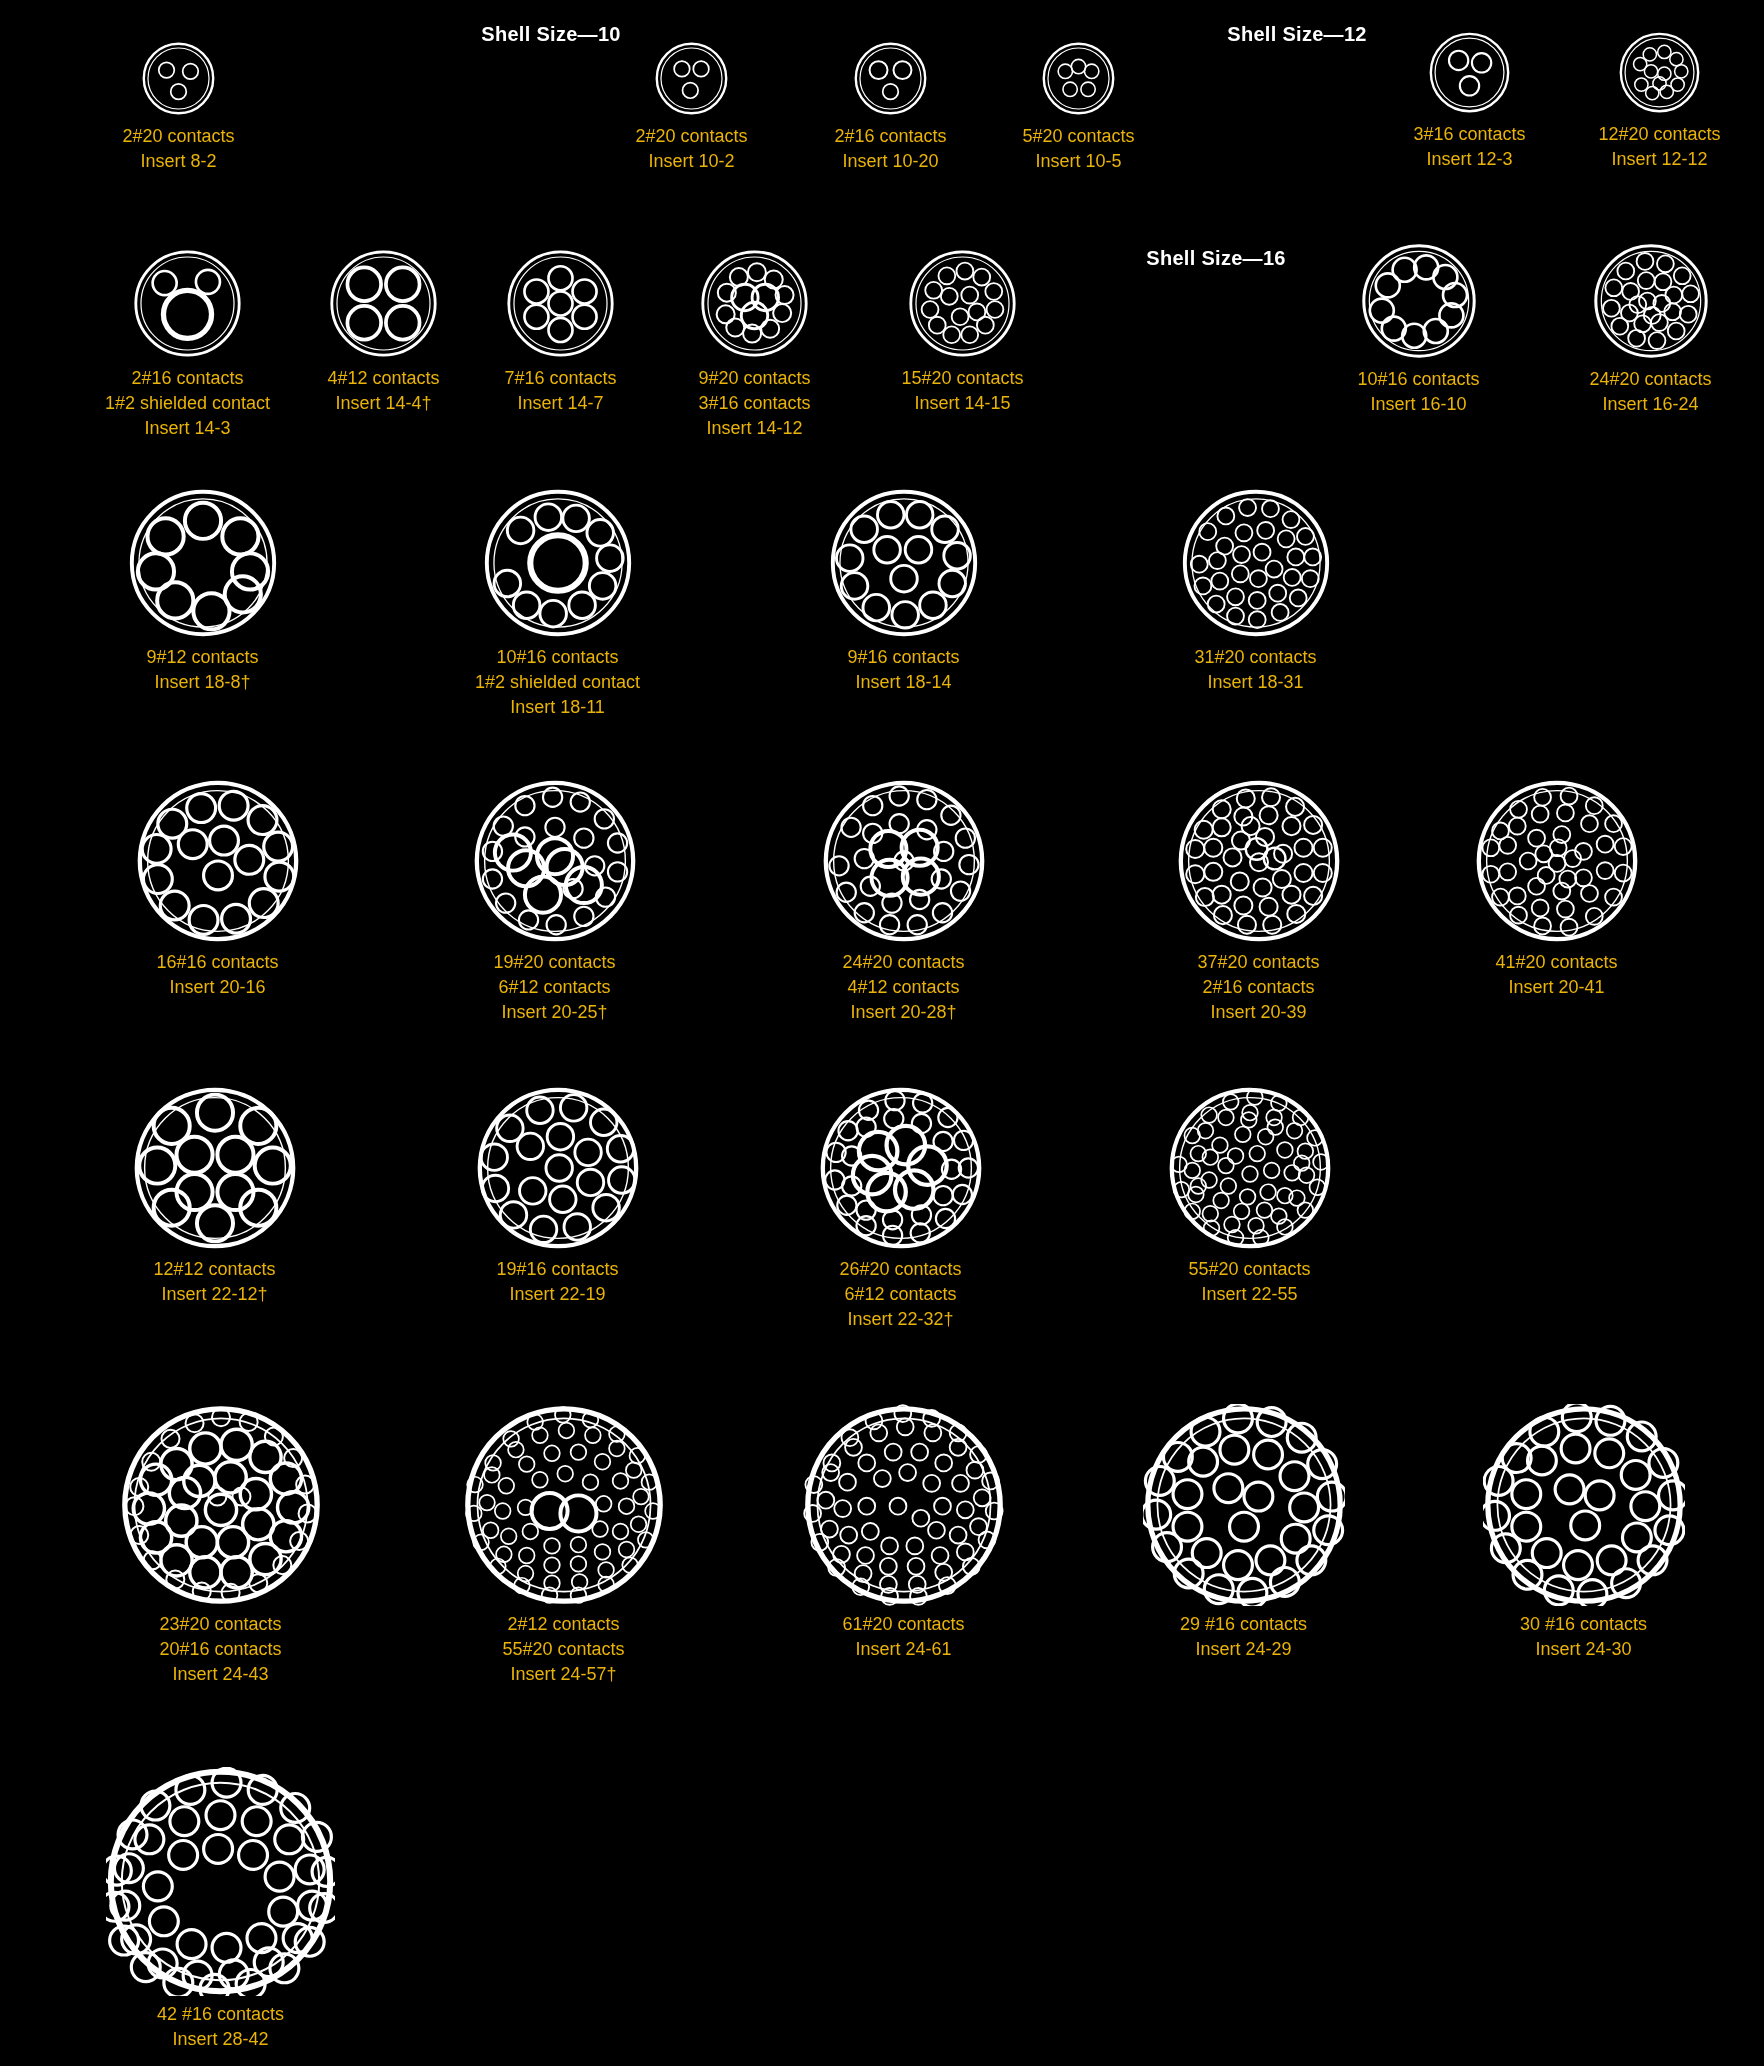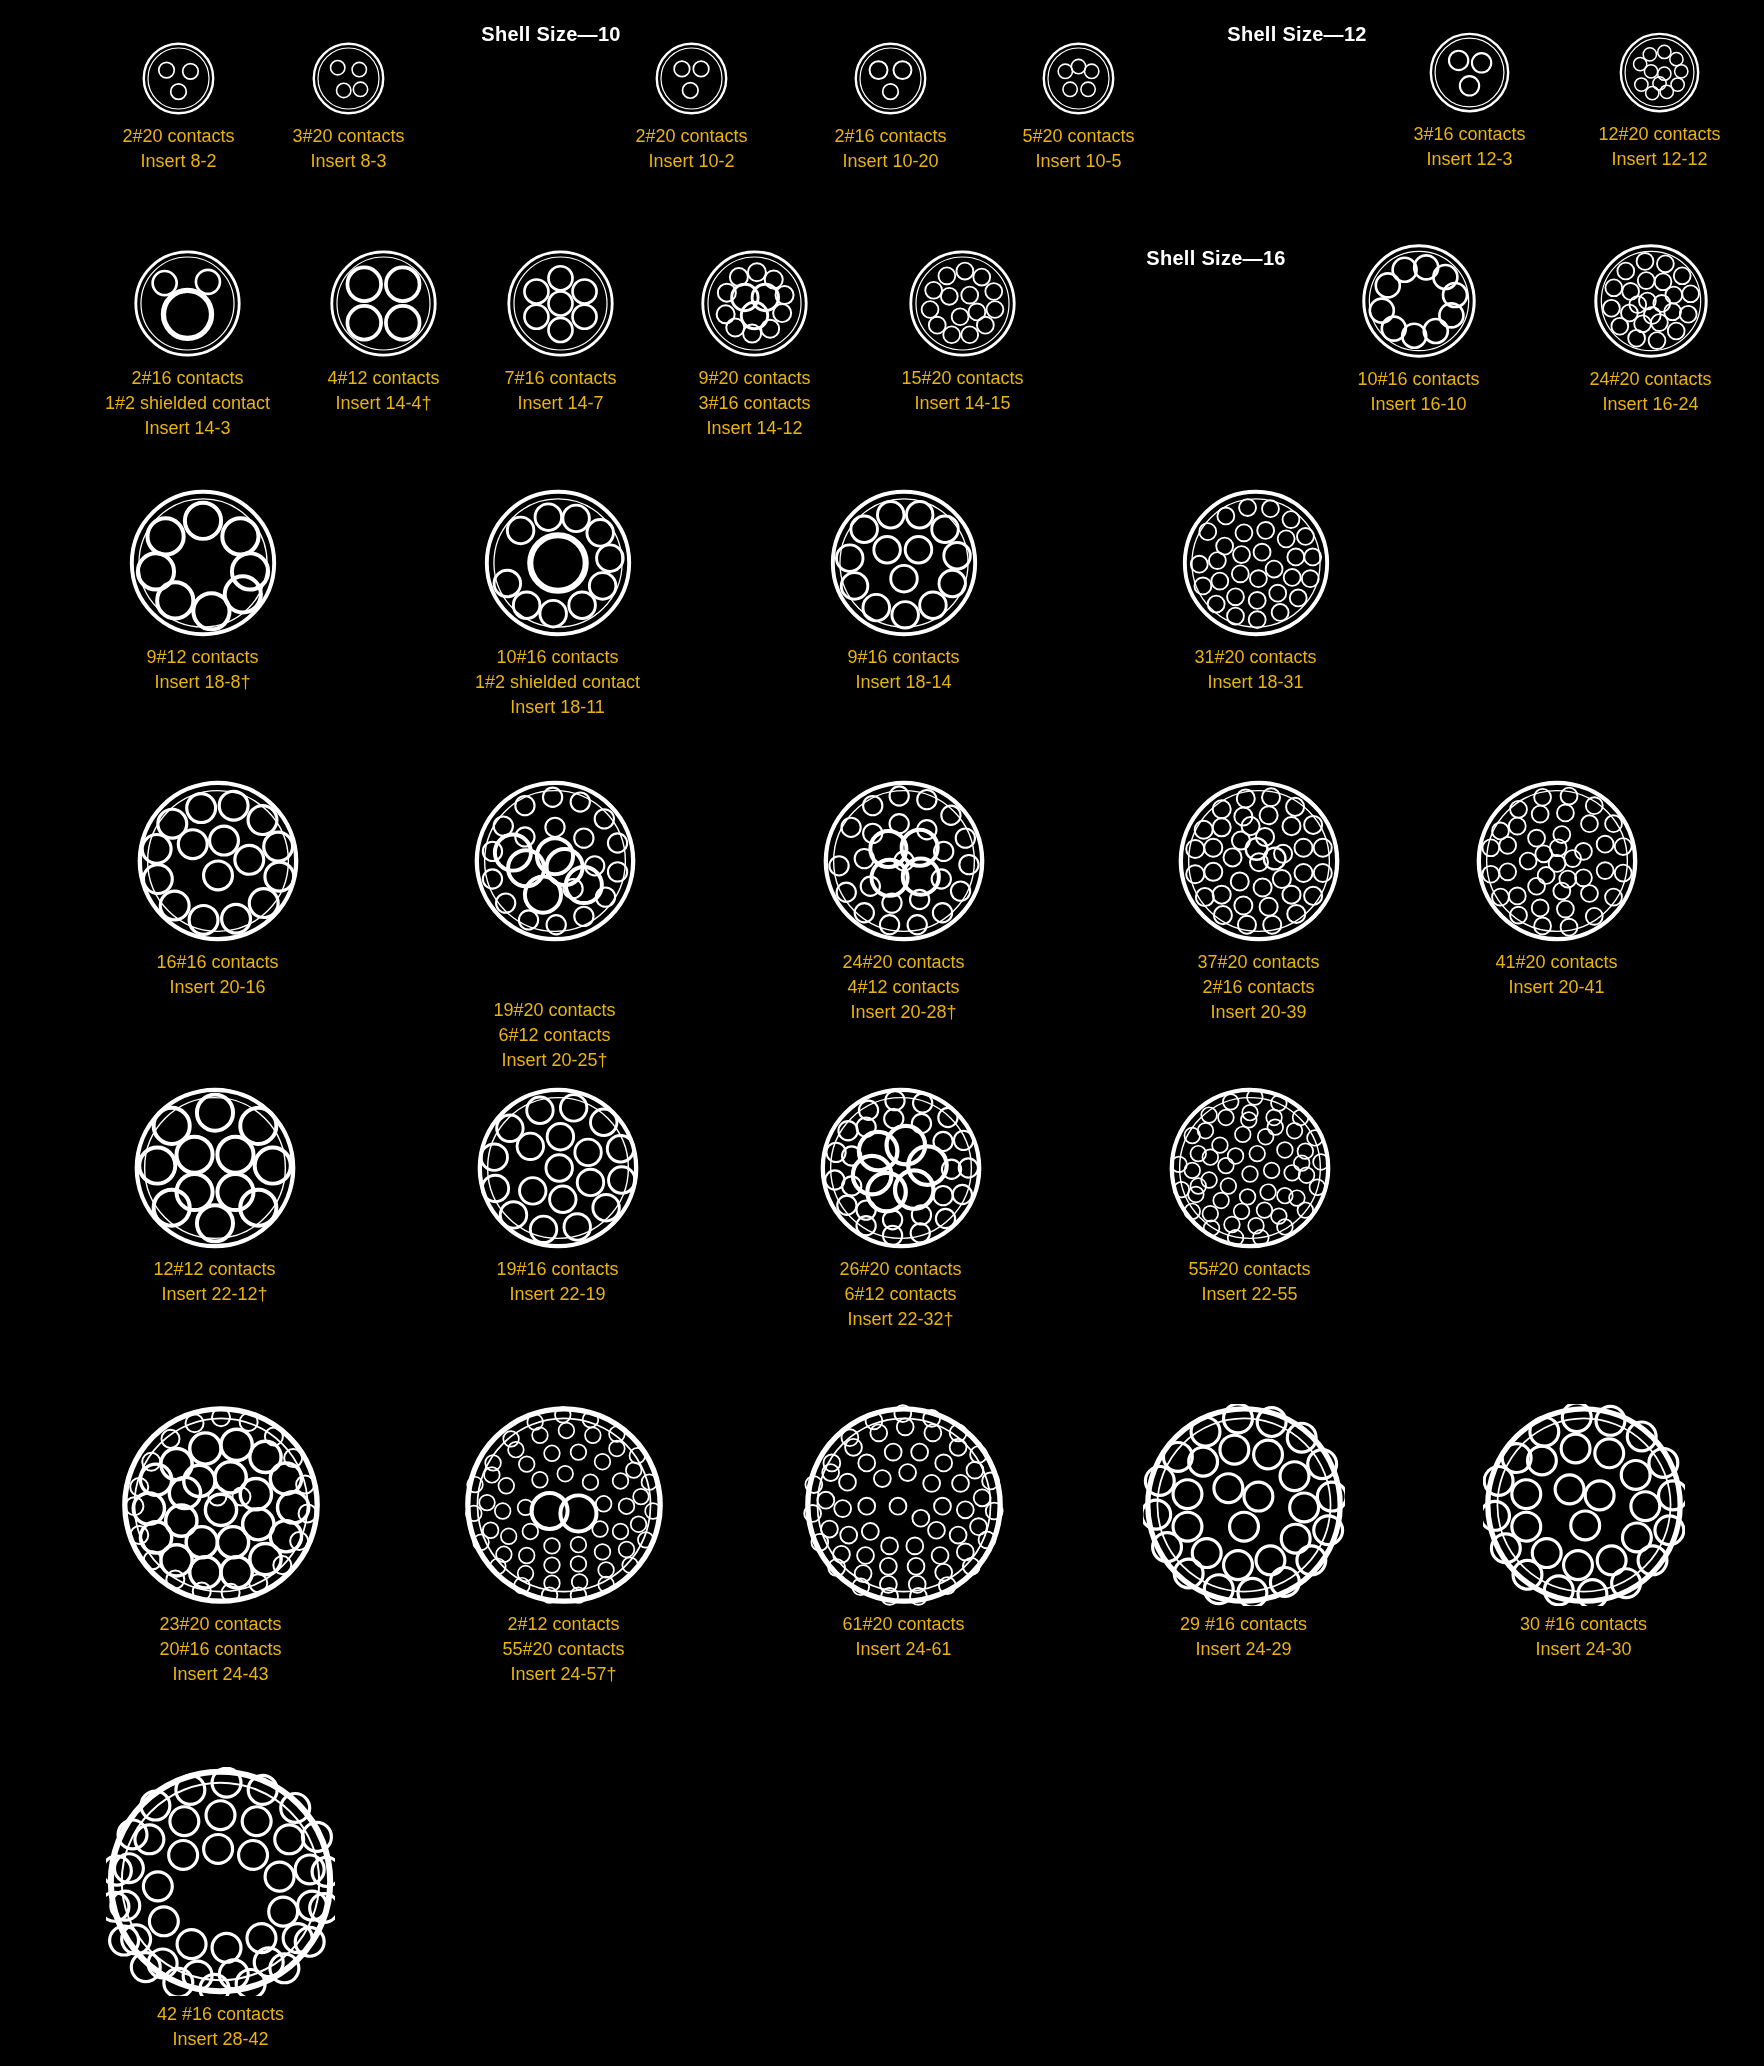--- a/index.html
+++ b/index.html
@@ -54,32 +54,20 @@
       <svg width="79" height="79" viewBox="-66 -66 132 132" class="art">
         <circle class="shell" cx="0" cy="0" r="58" stroke-width="4"></circle>
         <circle class="inner" cx="0" cy="0" r="51" stroke-width="2"></circle>
         <circle class="hole" cx="-20" cy="-14" r="13" stroke-width="2.86"></circle>
         <circle class="hole" cx="20" cy="-12" r="13" stroke-width="2.86"></circle>
         <circle class="hole" cx="0" cy="22" r="13" stroke-width="2.86"></circle>
       </svg>
       <div class="caption">2#20 contacts
 Insert 8-2</div>
     </div>
-    <div class="insert" style="left: 348px; top: 39px;">
-      <svg width="79" height="79" viewBox="-66 -66 132 132" class="art">
-        <circle class="shell" cx="0" cy="0" r="58" stroke-width="4"></circle>
-        <circle class="inner" cx="0" cy="0" r="51" stroke-width="2"></circle>
-        <circle class="hole" cx="-18" cy="-18" r="12" stroke-width="2.64"></circle>
-        <circle class="hole" cx="18" cy="-15" r="12" stroke-width="2.64"></circle>
-        <circle class="hole" cx="-8" cy="20" r="12" stroke-width="2.64"></circle>
-        <circle class="hole" cx="20" cy="18" r="12" stroke-width="2.64"></circle>
-      </svg>
-      <div class="caption">3#20 contacts
-Insert 8-3</div>
-    </div>
     <div class="insert" style="left: 691px; top: 39px;">
       <svg width="79" height="79" viewBox="-66 -66 132 132" class="art">
         <circle class="shell" cx="0" cy="0" r="58" stroke-width="4"></circle>
         <circle class="inner" cx="0" cy="0" r="51" stroke-width="2"></circle>
         <circle class="hole" cx="-16" cy="-16" r="13" stroke-width="2.86"></circle>
         <circle class="hole" cx="16" cy="-16" r="13" stroke-width="2.86"></circle>
         <circle class="hole" cx="-2" cy="20" r="13" stroke-width="2.86"></circle>
       </svg>
       <div class="caption">2#20 contacts
 Insert 10-2</div>
@@ -387,21 +375,21 @@
         <circle class="hole" cx="-100" cy="30" r="24" stroke-width="5.28"></circle>
         <circle class="hole" cx="-102" cy="-20" r="24" stroke-width="5.28"></circle>
         <circle class="hole" cx="-42" cy="-28" r="24" stroke-width="5.28"></circle>
         <circle class="hole" cx="10" cy="-34" r="24" stroke-width="5.28"></circle>
         <circle class="hole" cx="52" cy="-2" r="24" stroke-width="5.28"></circle>
         <circle class="hole" cx="0" cy="24" r="24" stroke-width="5.28"></circle>
       </svg>
       <div class="caption">16#16 contacts
 Insert 20-16</div>
     </div>
-    <div class="insert" style="left: 554px; top: 778px; gap: 48px;">
+    <div class="insert" style="left: 554px; top: 778px;">
       <svg width="166" height="166" viewBox="-138 -138 276 276" class="art">
         <circle class="shell" cx="0" cy="0" r="130" stroke-width="7.15"></circle>
         <circle class="inner" cx="0" cy="0" r="117" stroke-width="2.34"></circle>
         <circle class="hole" cx="-86" cy="-58" r="16" stroke-width="3.52"></circle>
         <circle class="hole" cx="-50" cy="-92" r="16" stroke-width="3.52"></circle>
         <circle class="hole" cx="-4" cy="-106" r="16" stroke-width="3.52"></circle>
         <circle class="hole" cx="42" cy="-98" r="16" stroke-width="3.52"></circle>
         <circle class="hole" cx="82" cy="-70" r="16" stroke-width="3.52"></circle>
         <circle class="hole" cx="104" cy="-30" r="16" stroke-width="3.52"></circle>
         <circle class="hole" cx="104" cy="18" r="16" stroke-width="3.52"></circle>

